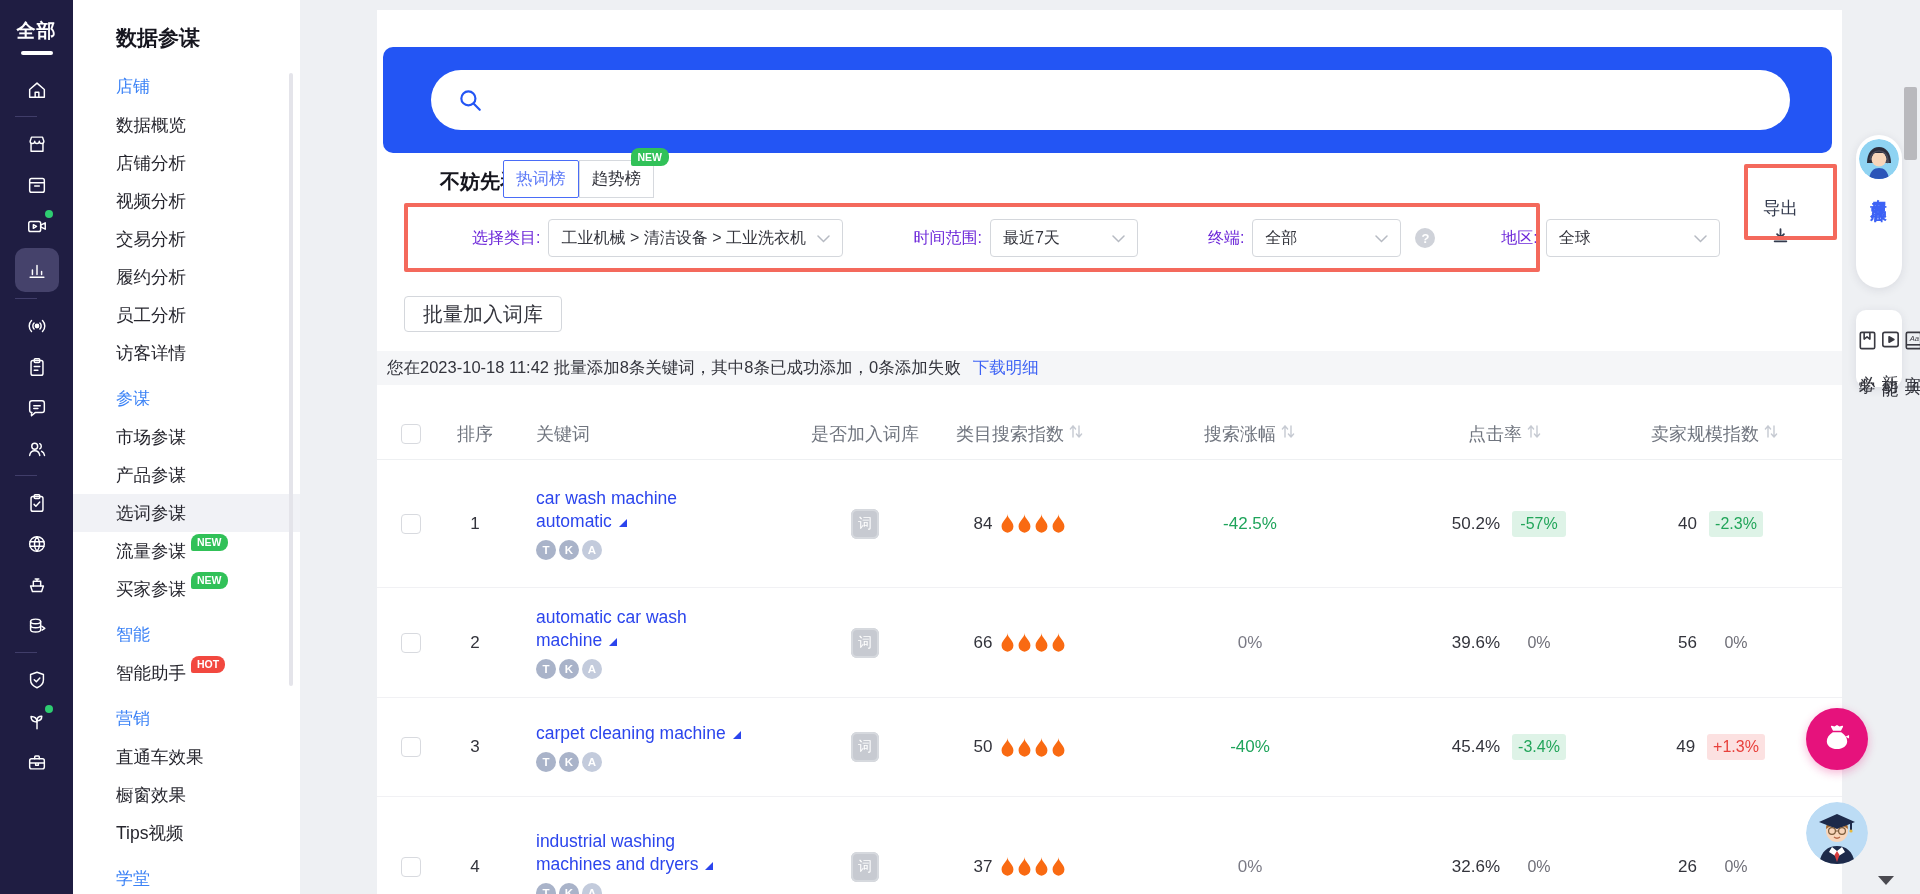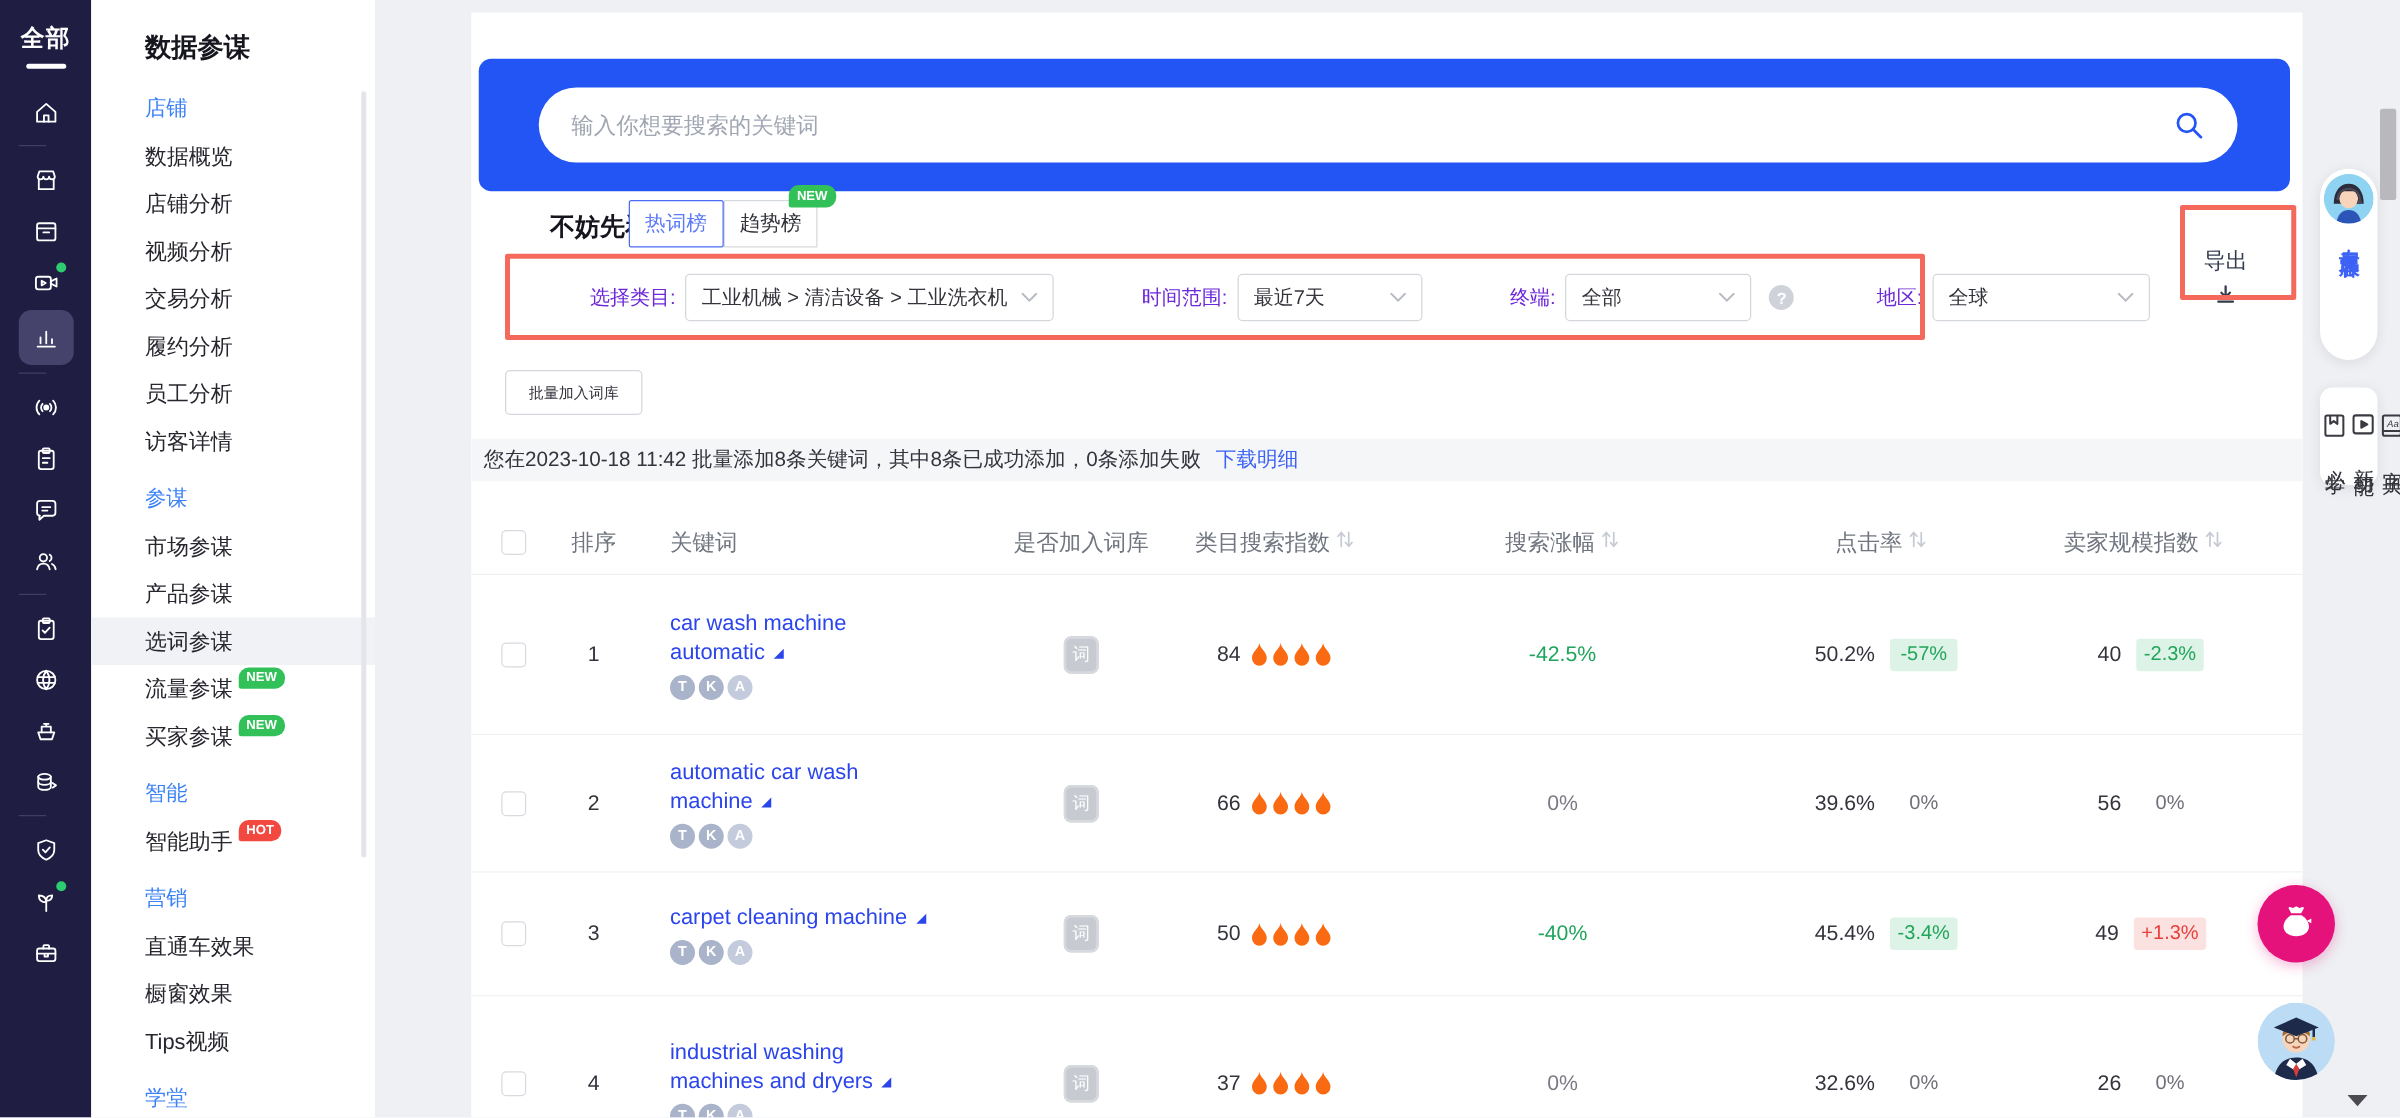--- a/index.html
+++ b/index.html
@@ -56,21 +56,21 @@
   .f-select { height:38px; border:1px solid #d4d7dc; border-radius:4px; background:#fff; padding:0 12px;
     display:flex; align-items:center; justify-content:space-between; font-size:16px; color:#33343c; cursor:pointer; margin-right:22px; }
   .f-chevron { color:#b6bac2; margin-left:10px; }
   .help-circle { width:20px; height:20px; border-radius:50%; background:#cfd2d9; color:#fff; font-size:13px; font-weight:bold;
     display:flex; align-items:center; justify-content:center; margin:0 18px 0 -8px; cursor:pointer; }
   
   #export-btn { position:absolute; left:1386px; top:186px; display:flex; align-items:center; gap:7px;
     font-size:17.5px; color:#333a4d; cursor:pointer;flex-direction:column; }
   
   #batch-btn { position:absolute; left:27px; top:286px; height:36px; padding:0 18px; background:#fff;
-    border:1px solid #d4d7dc; border-radius:4px; font-size:12px; color:#33343c; display:flex; align-items:center; cursor:pointer; }
+    border:1px solid #d4d7dc; border-radius:4px; font-size:20px; color:#33343c; display:flex; align-items:center; cursor:pointer; }
   
   #notice { position:absolute; left:0; top:341px; width:1465px; height:34px; background:#f5f6f8;
     display:flex; align-items:center; padding-left:10px; font-size:16.5px; color:#33343c; }
   #notice .link { color:#3d62f5; margin-left:12px; cursor:pointer; }
   
   #table { position:absolute; left:0; top:398px; width:1465px; }
   .tgrid { display:grid; grid-template-columns:68px 60px 295px 130px 180px 280px 230px 190px; align-items:center; }
   #thead { height:52px; border-bottom:1px solid #eef0f2; color:#70757f; font-size:18px; }
   .th { display:flex; align-items:center; justify-content:center; gap:4px; }
   .th.left { justify-content:flex-start; padding-left:31px; }
@@ -263,21 +263,20 @@
       <div class="menu-item"><span>Tips视频</span></div>
       <div class="group-label">学堂</div>
     </div>
   <div class="sidebar-scroll"></div>
 </div>
 
 <div id="content">
 
   <div id="banner">
     <div id="search-pill">
-      <input type="text" placeholder="输入你想要搜索的关键词" style="">
       <span class="search-icon">
         <svg width="26" height="26" viewBox="0 0 24 24" fill="none" stroke="currentColor" stroke-width="2" stroke-linecap="round">
           <circle cx="10.5" cy="10.5" r="6.5"></circle>
             <path d="M15.5 15.5L21 21"></path>
         </svg>
       </span>
     </div>
   </div>
 
   <div id="section-title">不妨先看看</div>

